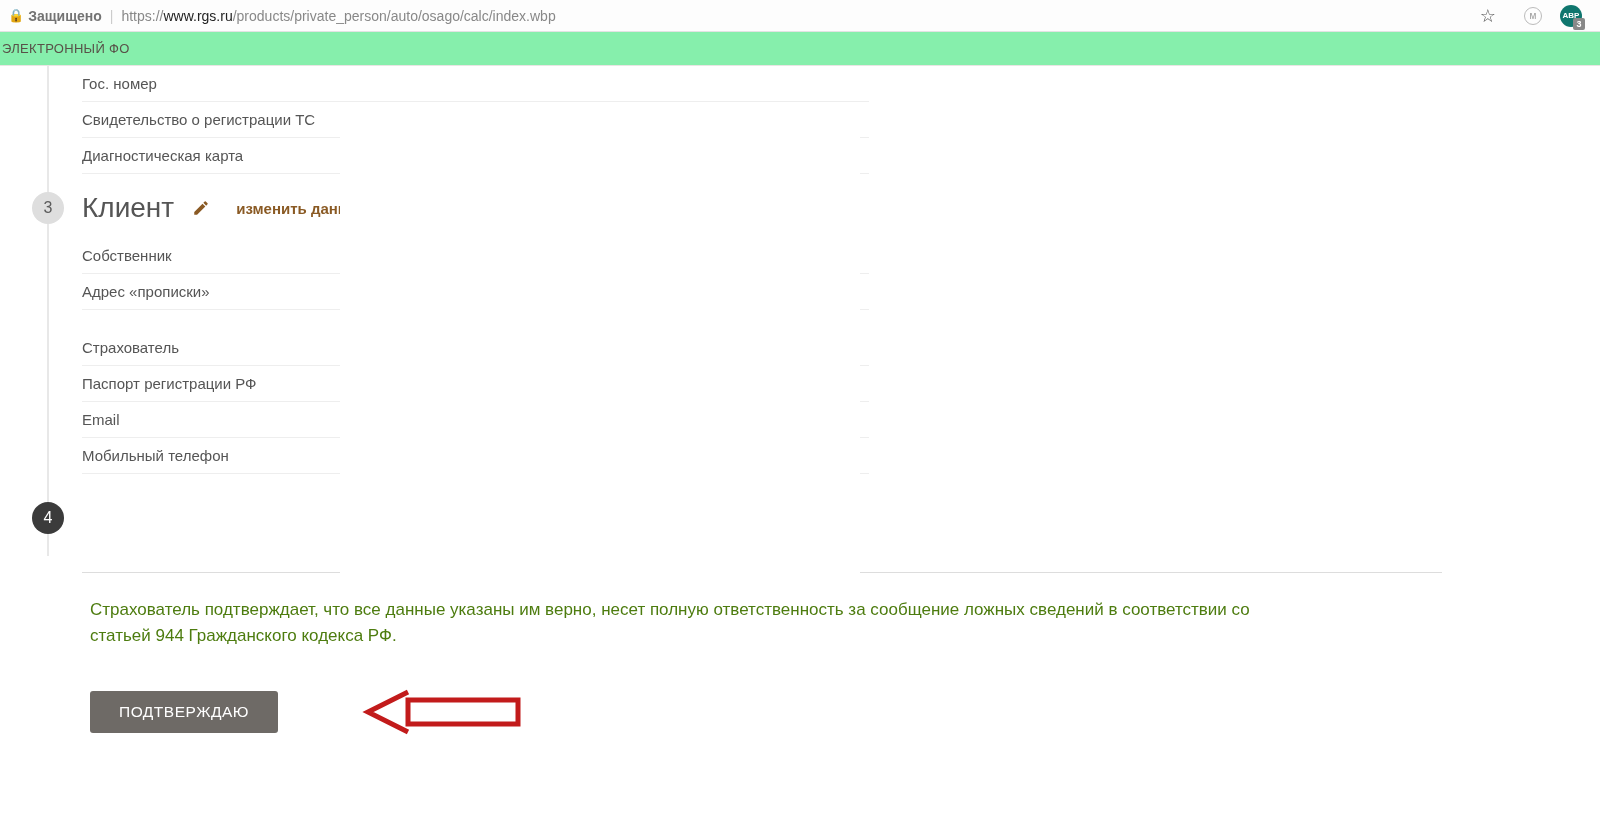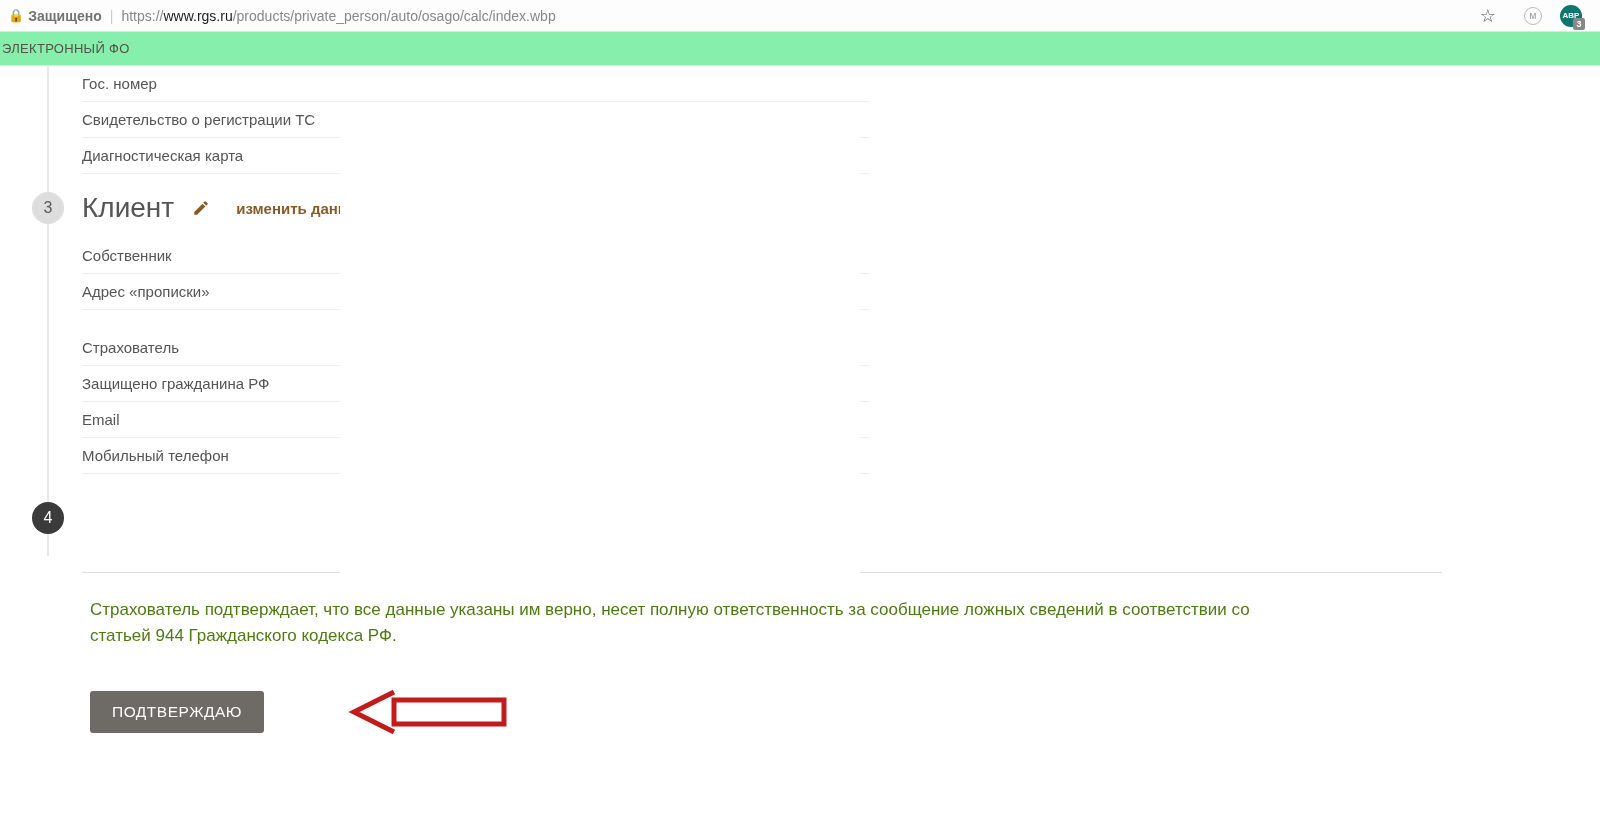--- a/index.html
+++ b/index.html
@@ -72,21 +72,21 @@
   .step .title { font-size: 28px; color: #555; font-weight: 400; }
   .edit-link { display: inline-flex; align-items: center; margin-left: 18px; color: #8a5a24; font-size: 15px; font-weight: bold; cursor: pointer; gap: 20px; }
   .edit-link svg { margin-right: 6px; }
   .step4-wrap { margin-top: 28px; }
   .sep-line { margin: 38px 0 24px 0; width: 1360px; border-top: 1px solid #ddd; margin-left: 0; }
   .legal { font-size: 17px; color: #4d7c0f; line-height: 1.5; max-width: 1160px; margin-left: 8px; }
   .confirm-row { display: flex; align-items: center; margin-top: 40px; margin-left: 8px; }
   .confirm-btn {
     background: #6e6a66; color: #fff;
     font-size: 15.5px; letter-spacing: 0.5px;
-    padding: 12px 22px; border: none; border-radius: 3px;
+    padding: 12px 29px; border: none; border-radius: 3px;
     cursor: pointer;
   }
   .arrow { margin-left: 70px; }
   
   .white-panel { position: absolute; top: 66px; left: 340px; width: 520px; height: 452px; background: #fff; }
 </style>
 </head>
 <body>
 
 <div class="addr-bar">
@@ -123,21 +123,21 @@
             <path d="M3 17.25V21h3.75l11-11-3.75-3.75-11 11zM20.7 7.04a1 1 0 0 0 0-1.41l-2.34-2.34a1 1 0 0 0-1.41 0l-1.83 1.83 3.75 3.75 1.83-1.83z"></path>
           </svg>
         <span>изменить данн</span>
       </span>
     </div>
 
     <div class="row"><span>Собственник</span></div>
     <div class="row"><span>Адрес «прописки»</span></div>
     <div class="gap"></div>
     <div class="row"><span>Страхователь</span></div>
-    <div class="row"><span>Защищено гражданина РФ</span></div>
+    <div class="row"><span>Паспорт регистрации РФ</span></div>
     <div class="row"><span>Email</span></div>
     <div class="row"><span>Мобильный телефон</span></div>
 
     <div class="step step4-wrap">
       <div class="num dark">4</div>
     </div>
 
     <div class="sep-line"></div>
 
     <p class="legal">Страхователь подтверждает, что все данные указаны им верно, несет полную ответственность за сообщение ложных сведений в соответствии со статьей 944 Гражданского кодекса РФ.</p>

